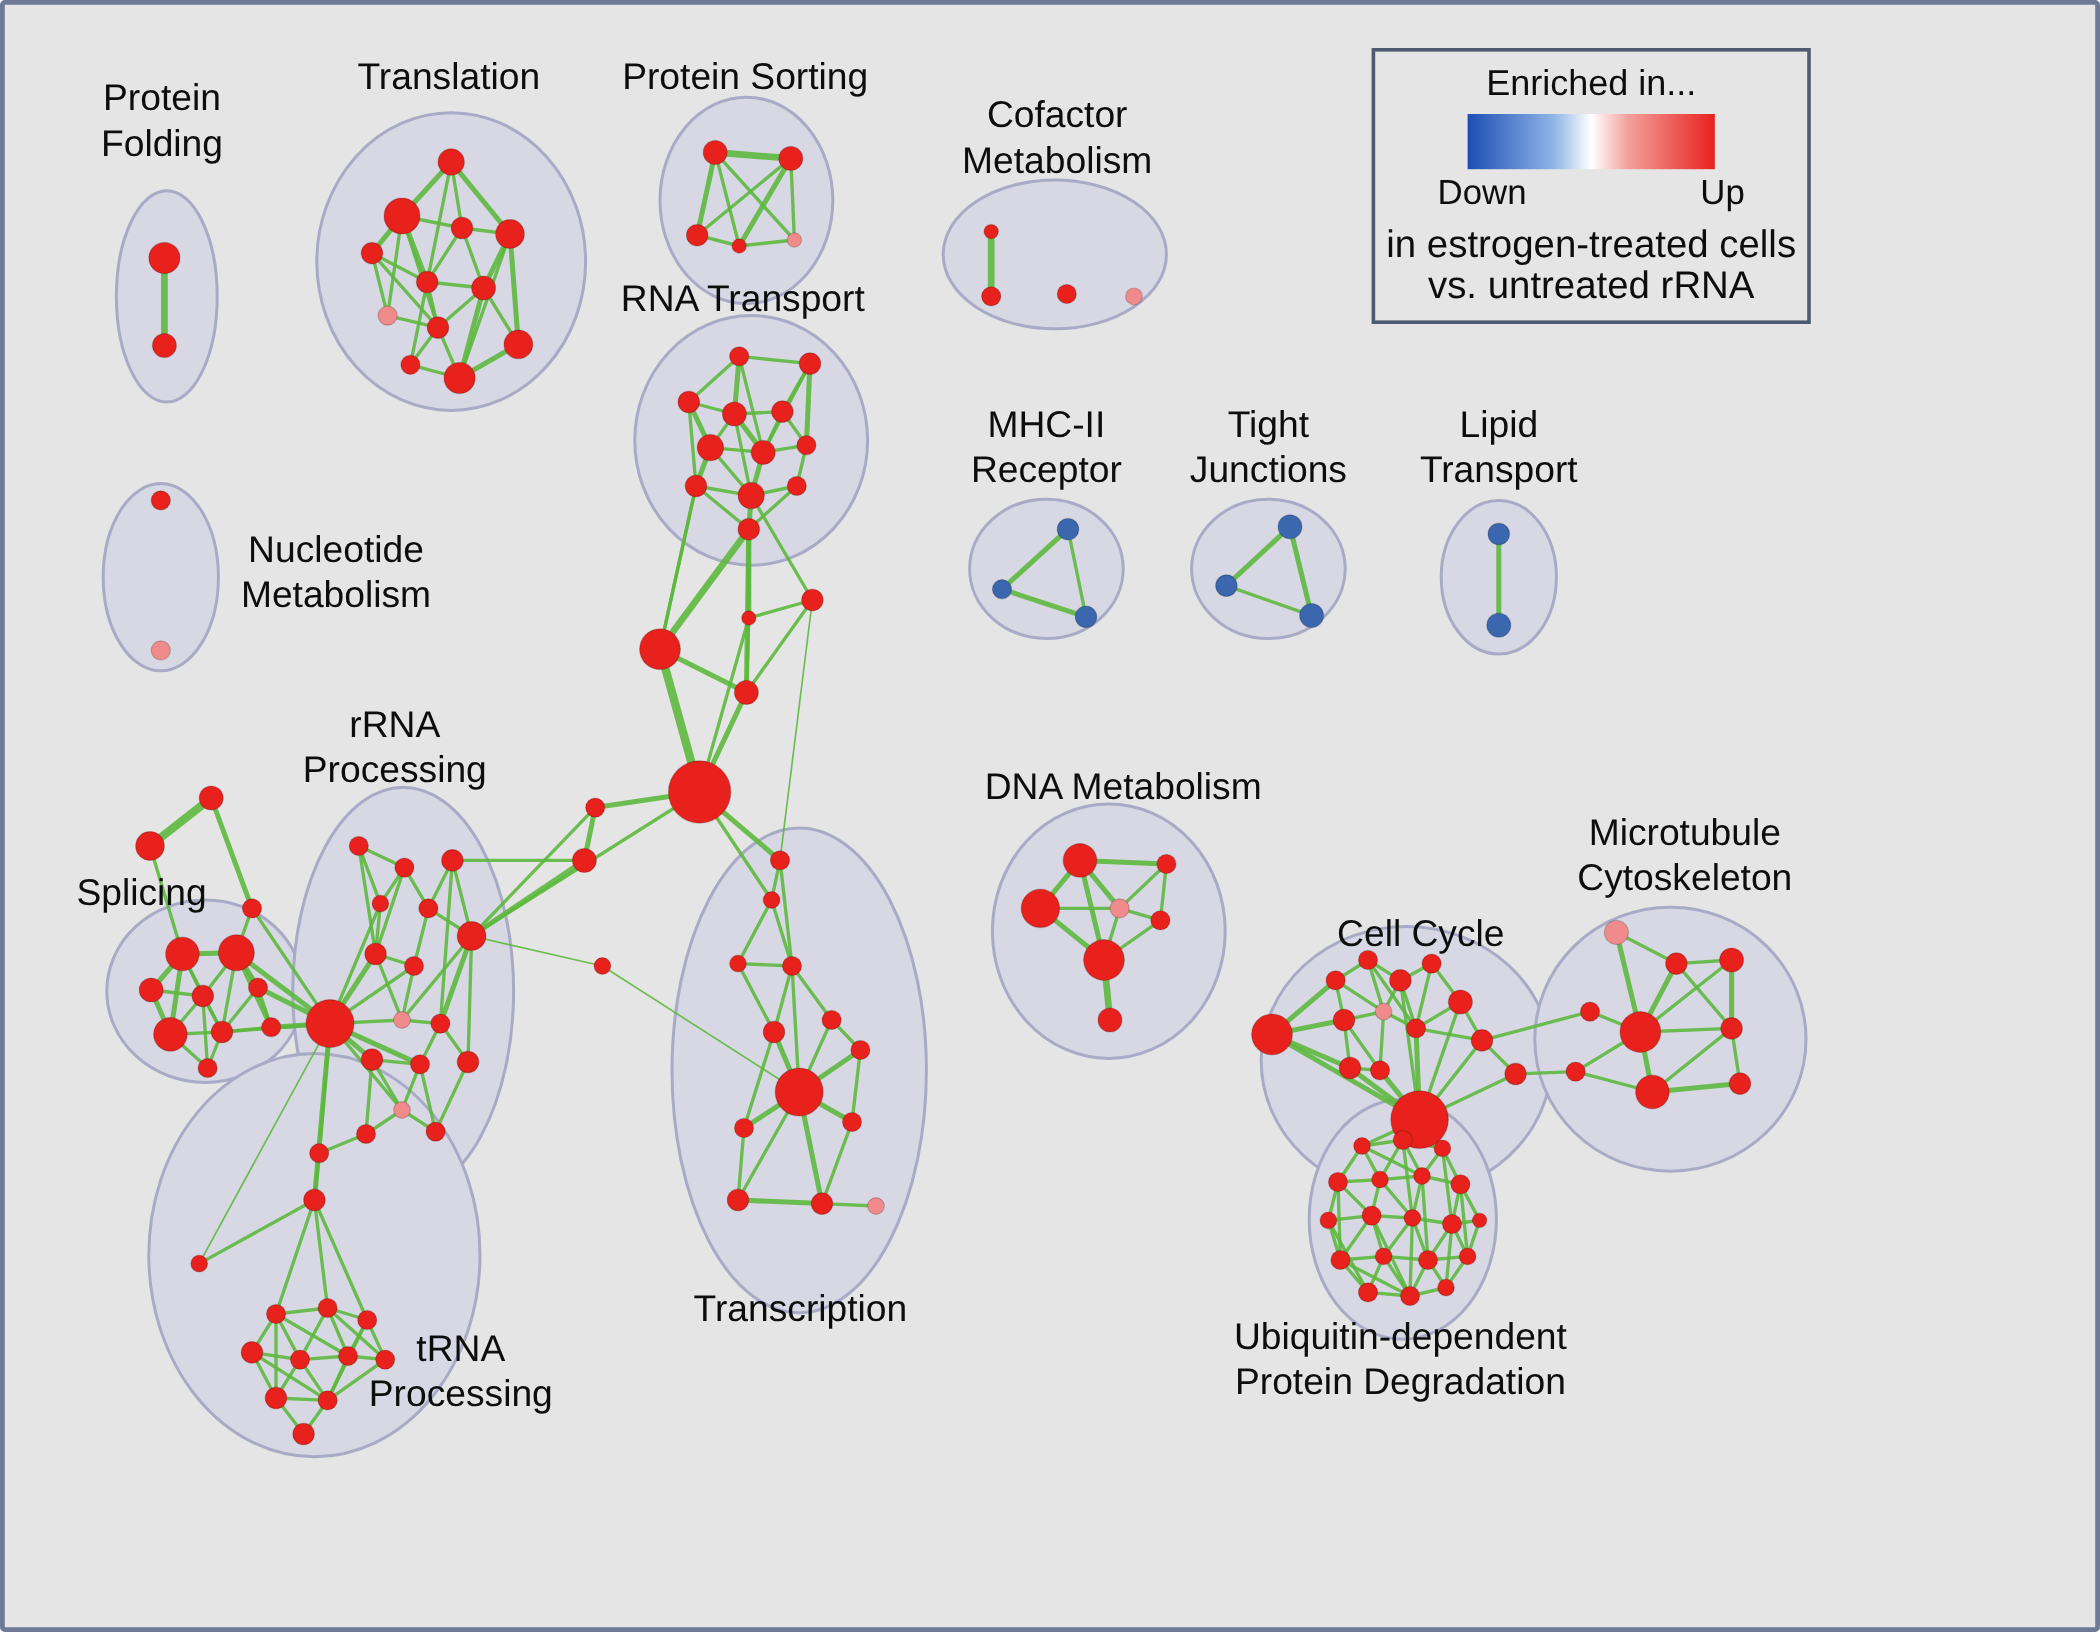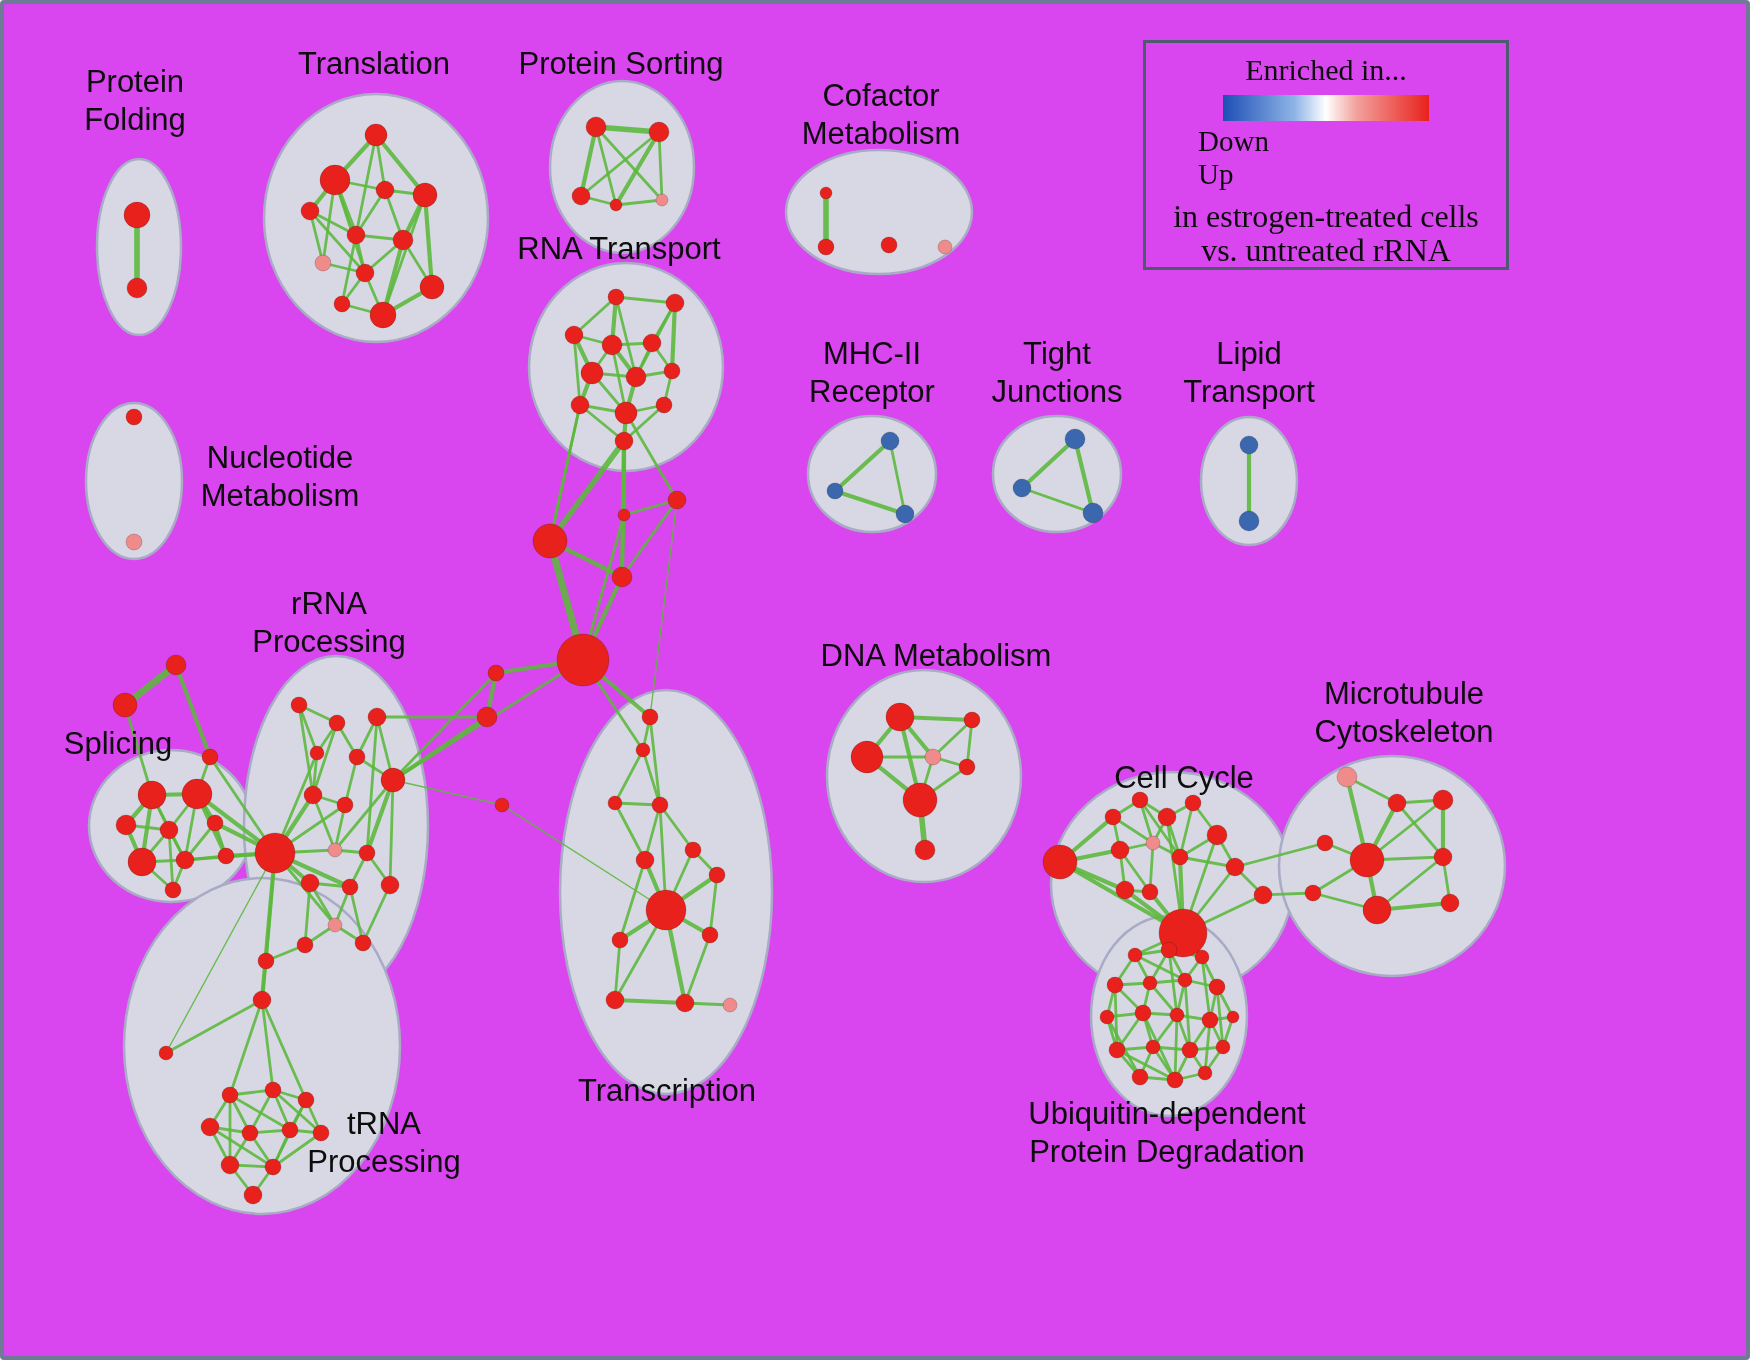--- a/index.html
+++ b/index.html
@@ -6,27 +6,27 @@
   body{width:1750px;height:1360px;font-family:"Liberation Sans",sans-serif;}
   .figure{position:relative;width:1750px;height:1360px;box-sizing:border-box;
           border:4px solid #6e7a96;border-radius:4px;overflow:hidden;}
   .figure svg{position:absolute;left:0;top:0;}
   .cluster-label{font-size:31px;font-family:"Liberation Sans",sans-serif;fill:#0d0d0d;}
   .legend{position:absolute;left:1139px;top:36px;width:366px;height:230px;
           border:3px solid #4d5a70;box-sizing:border-box;display:flex;flex-direction:column;
           align-items:center;color:#0d0d0d;}
   .legend-title{font-size:30px;margin-top:10px;}
   .legend-bar{width:206px;height:46px;margin-top:8px;}
-  .legend-row{width:256px;display:flex;justify-content:space-between;font-size:29px;margin-top:4px;flex-direction:column;}
+  .legend-row{width:256px;display:flex;justify-content:space-between;font-size:29px;margin-top:4px;}
   .legend-cap{font-size:32px;line-height:34px;margin-top:8px;text-align:center;}
 </style>
 </head>
 <body>
 
-<div class="figure" id="figure" style="background: #d946ef; border-color: rgb(110, 122, 150);">
+<div class="figure" id="figure" style="background: #e5e5e5; border-color: rgb(110, 122, 150);">
   <svg id="network" width="1750" height="1360" viewBox="0 0 1750 1360">
       <g>
         <ellipse cx="135" cy="243" rx="42" ry="88" fill="#d7d8e3" stroke="#a8aac6" stroke-width="2.5"></ellipse>
         <ellipse cx="372" cy="214" rx="112" ry="124" fill="#d7d8e3" stroke="#a8aac6" stroke-width="2.5"></ellipse>
         <ellipse cx="618" cy="163" rx="72" ry="86" fill="#d7d8e3" stroke="#a8aac6" stroke-width="2.5"></ellipse>
         <ellipse cx="875" cy="208" rx="93" ry="62" fill="#d7d8e3" stroke="#a8aac6" stroke-width="2.5"></ellipse>
         <ellipse cx="622" cy="363" rx="97" ry="104" fill="#d7d8e3" stroke="#a8aac6" stroke-width="2.5"></ellipse>
         <ellipse cx="868" cy="470" rx="64" ry="58" fill="#d7d8e3" stroke="#a8aac6" stroke-width="2.5"></ellipse>
         <ellipse cx="1053" cy="470" rx="64" ry="58" fill="#d7d8e3" stroke="#a8aac6" stroke-width="2.5"></ellipse>
         <ellipse cx="1245" cy="477" rx="48" ry="64" fill="#d7d8e3" stroke="#a8aac6" stroke-width="2.5"></ellipse>
@@ -550,21 +550,21 @@
         <text x="325" y="610" text-anchor="middle" class="cluster-label"><tspan x="325" dy="0">rRNA</tspan><tspan x="325" dy="38">Processing</tspan></text>
         <text x="380" y="1130" text-anchor="middle" class="cluster-label"><tspan x="380" dy="0">tRNA</tspan><tspan x="380" dy="38">Processing</tspan></text>
         <text x="663" y="1097" text-anchor="middle" class="cluster-label"><tspan x="663" dy="0">Transcription</tspan></text>
         <text x="932" y="662" text-anchor="middle" class="cluster-label"><tspan x="932" dy="0">DNA Metabolism</tspan></text>
         <text x="1180" y="784" text-anchor="middle" class="cluster-label"><tspan x="1180" dy="0">Cell Cycle</tspan></text>
         <text x="1400" y="700" text-anchor="middle" class="cluster-label"><tspan x="1400" dy="0">Microtubule</tspan><tspan x="1400" dy="38">Cytoskeleton</tspan></text>
         <text x="1163" y="1120" text-anchor="middle" class="cluster-label"><tspan x="1163" dy="0">Ubiquitin-dependent</tspan><tspan x="1163" dy="38">Protein Degradation</tspan></text>
       </g>
     </svg>
 
-  <div class="legend" id="legend" style="border-color: rgb(77, 90, 112); color: rgb(13, 13, 13); font-family: Liberation Serif, serif;">
+  <div class="legend" id="legend" style="border-color: rgb(77, 90, 112); color: rgb(13, 13, 13);">
     <div class="legend-title">Enriched in...</div>
     <div class="legend-bar" id="legend-bar" style="background: linear-gradient(90deg, rgb(29, 78, 181) 0%, rgb(143, 181, 230) 35%, rgb(255, 255, 255) 50%, rgb(242, 160, 156) 65%, rgb(232, 33, 29) 100%);"></div>
     <div class="legend-row">
       <span>Down</span>
       <span>Up</span>
     </div>
     <div class="legend-cap">
       <div>in estrogen-treated cells</div>
       <div>vs. untreated rRNA</div>
     </div>

